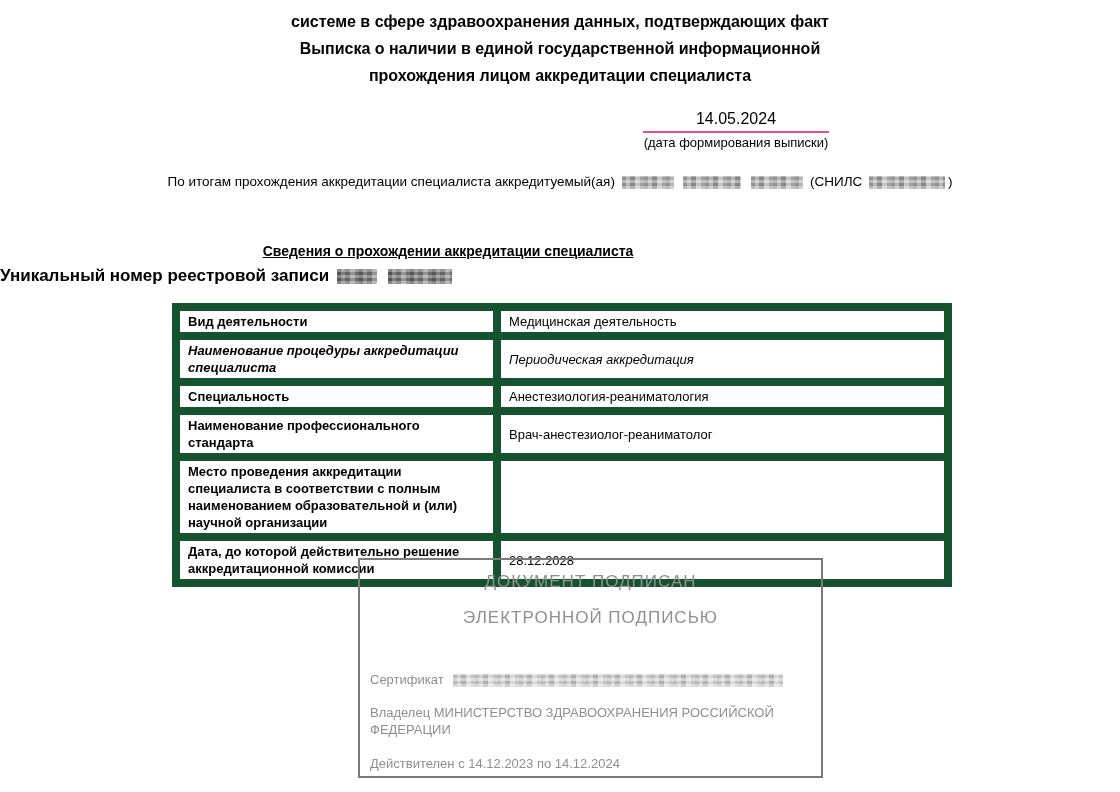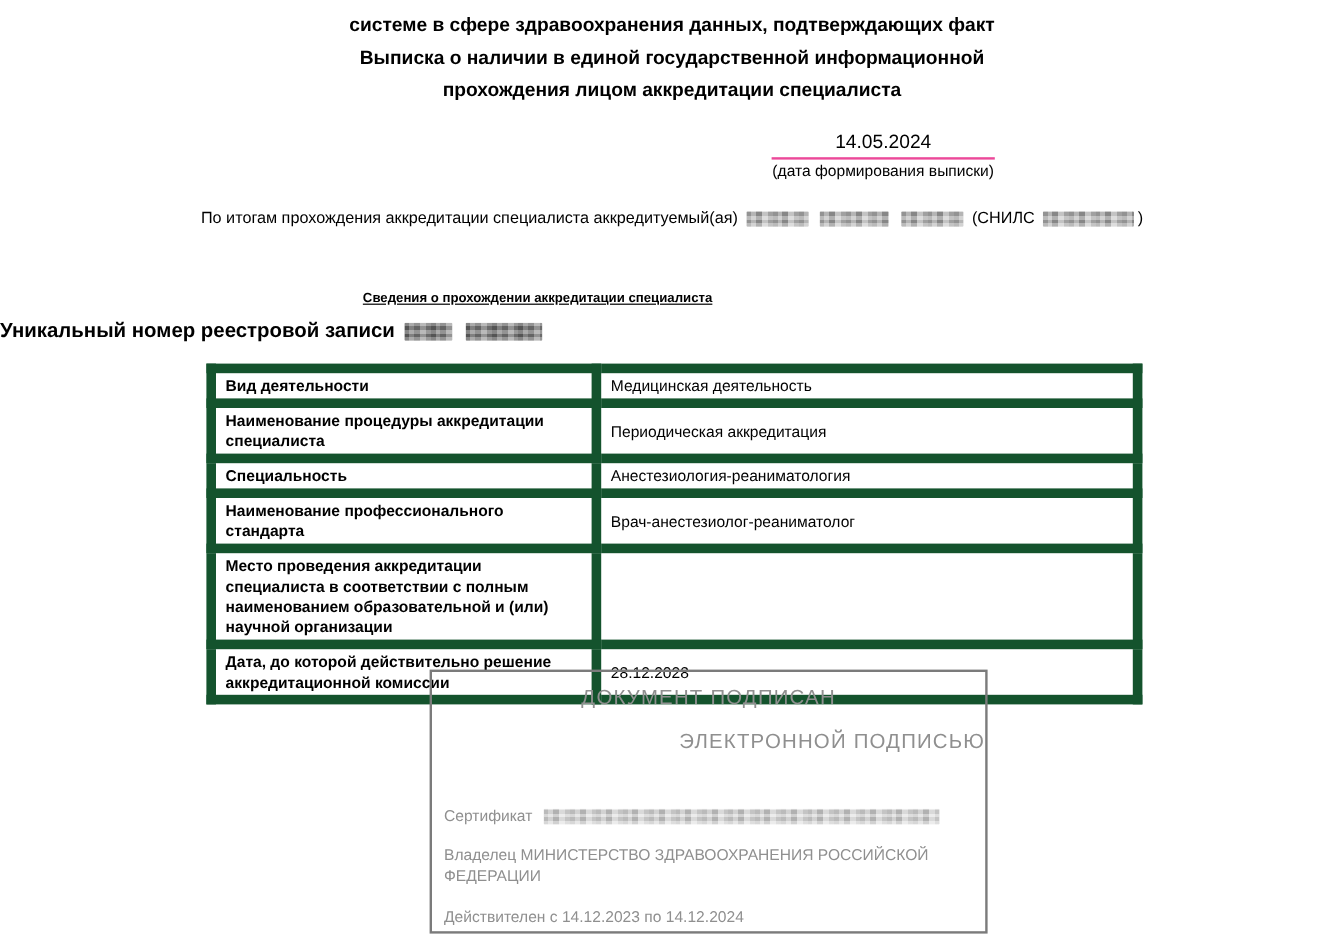--- a/index.html
+++ b/index.html
@@ -37,46 +37,46 @@
     background-image:
       repeating-linear-gradient(0deg, rgba(255,255,255,0.25) 0 3px, rgba(0,0,0,0.10) 3px 6px),
       repeating-linear-gradient(90deg, #5e5e5e 0 4px, #8f8f8f 4px 8px, #6f6f6f 8px 13px, #a3a3a3 13px 18px, #777777 18px 22px); }
   .blur-cert { width:330px; height:13px; margin-left:6px;
     background-image:
       repeating-linear-gradient(0deg, rgba(255,255,255,0.35) 0 3px, rgba(0,0,0,0.04) 3px 6px),
       repeating-linear-gradient(90deg, #c2c2c2 0 4px, #dadada 4px 8px, #b8b8b8 8px 13px, #e2e2e2 13px 18px, #cccccc 18px 22px); }
 
   .section-heading {
     position:absolute; top:243px; left:0; width:896px; text-align:center;
-    font-size:11px; font-weight:bold; text-decoration:underline;
+    font-size:14px; font-weight:bold; text-decoration:underline;
   }
   .registry-line {
     position:absolute; top:266px; left:0; width:1120px; text-align:left;
     font-size:17px; font-weight:bold;
   }
 
   table.acc-table {
     position:absolute; left:172px; top:303px; width:780px;
     border-collapse:collapse; font-size:13px; table-layout:fixed;
   }
   .acc-table td { border:8px solid #14532d; padding:2px 8px; vertical-align:middle; line-height:17px;margin-top:14px; }
   .acc-table td.cell-label { width:297px; font-weight:bold; }
   .acc-table tr.r1 { height:27px; }
-  .acc-table tr.r2 { height:44px; }
+  .acc-table tr.r2 { height:44px;font-style:italic; }
   .acc-table tr.r3 { height:28px; }
   .acc-table tr.r4 { height:27px; }
   .acc-table tr.r5 { height:60px; }
   .acc-table tr.r6 { height:40px; }
 
   .sign-box {
     position:absolute; left:358px; top:558px; width:461px; height:216px;
     border:2px solid #7b7b7b; color:#8f8f8f;
   }
   .sign-line1 { position:absolute; top:12px; left:0; width:100%; text-align:center; font-size:17px; letter-spacing:1px; }
-  .sign-line2 { position:absolute; top:48px; left:0; width:100%; text-align:right; font-size:17px; letter-spacing:1px; }
+  .sign-line2 { position:absolute; top:48px; left:0; width:100%; text-align:center; font-size:17px; letter-spacing:1px; }
   .sign-cert  { position:absolute; top:112px; left:10px; font-size:13px; white-space:nowrap; }
   .sign-owner { position:absolute; top:144px; left:10px; width:420px; font-size:13px; line-height:17px; }
   .sign-valid { position:absolute; top:196px; left:10px; font-size:13px; }
 </style>
 </head>
 <body>
 
 <div>
 
   <div class="doc-title">

